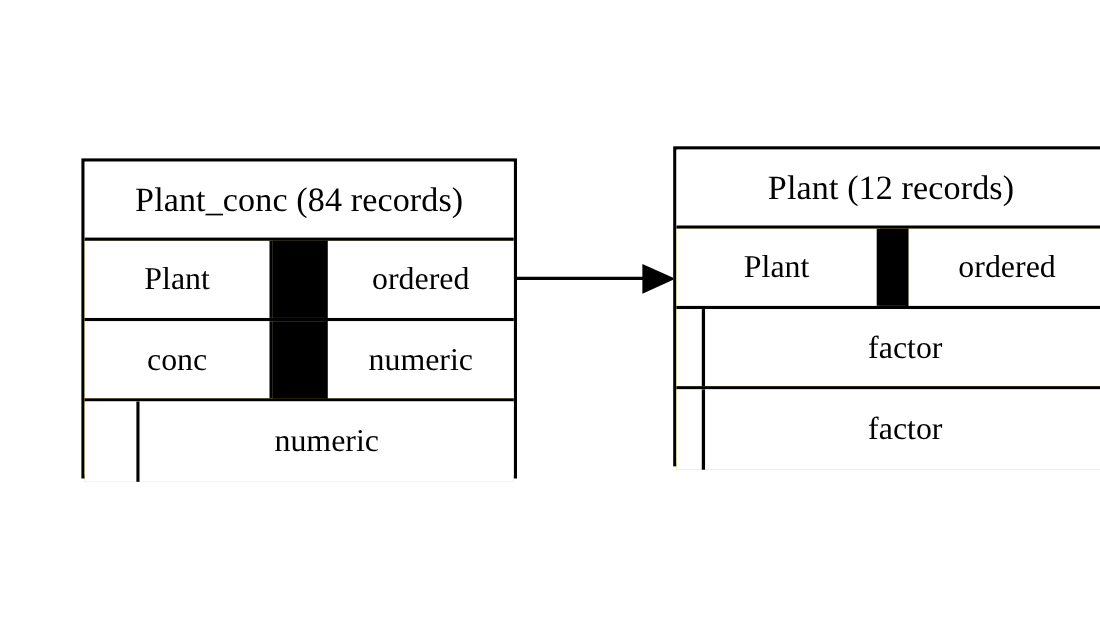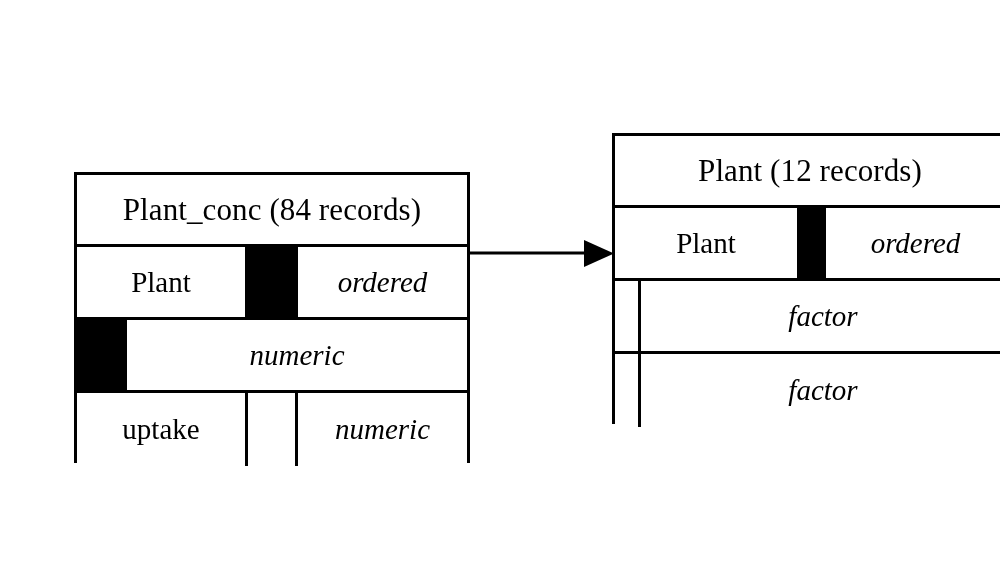--- a/index.html
+++ b/index.html
@@ -83,30 +83,28 @@
   .cell-key {
     border-right: 3px solid #000000;
     background: #ffffff;
   }
   .cell-key.key-filled {
     background: #000000;
   }
 
   .cell-type {
     flex: 1 1 auto;
-    font-style: italic;
   }
 
   
   #entity-plant-conc {
     left: 74px;
     top: 144px;
     width: 396px;
     height: 291px;
-    margin-top: 28px;
   }
   #entity-plant-conc .cell-name  { width: 171px; }
   #entity-plant-conc .cell-key   { width: 50px; }
 
   
   #entity-plant {
     left: 612px;
     top: 133px;
     width: 396px;
     height: 291px;
@@ -135,26 +133,26 @@
 
     <div class="field-rows">
 
       <div class="field-row">
         <div class="cell cell-name">Plant</div>
         <div class="cell cell-key key-filled"></div>
         <div class="cell cell-type">ordered</div>
       </div>
 
       <div class="field-row">
+        <div class="cell cell-name">conc</div>
         <div class="cell cell-key key-filled"></div>
         <div class="cell cell-type">numeric</div>
       </div>
 
       <div class="field-row">
-        <div class="cell cell-name">uptake</div>
         <div class="cell cell-key"></div>
         <div class="cell cell-type">numeric</div>
       </div>
 
     </div>
   </div>
 
   <svg class="relationship-arrow" viewBox="0 0 148 34">
     <line x1="0" y1="17" x2="136" y2="17" stroke="#000000" stroke-width="3"></line>
     <polygon points="116,4 146,17.5 116,31" fill="#000000"></polygon>

